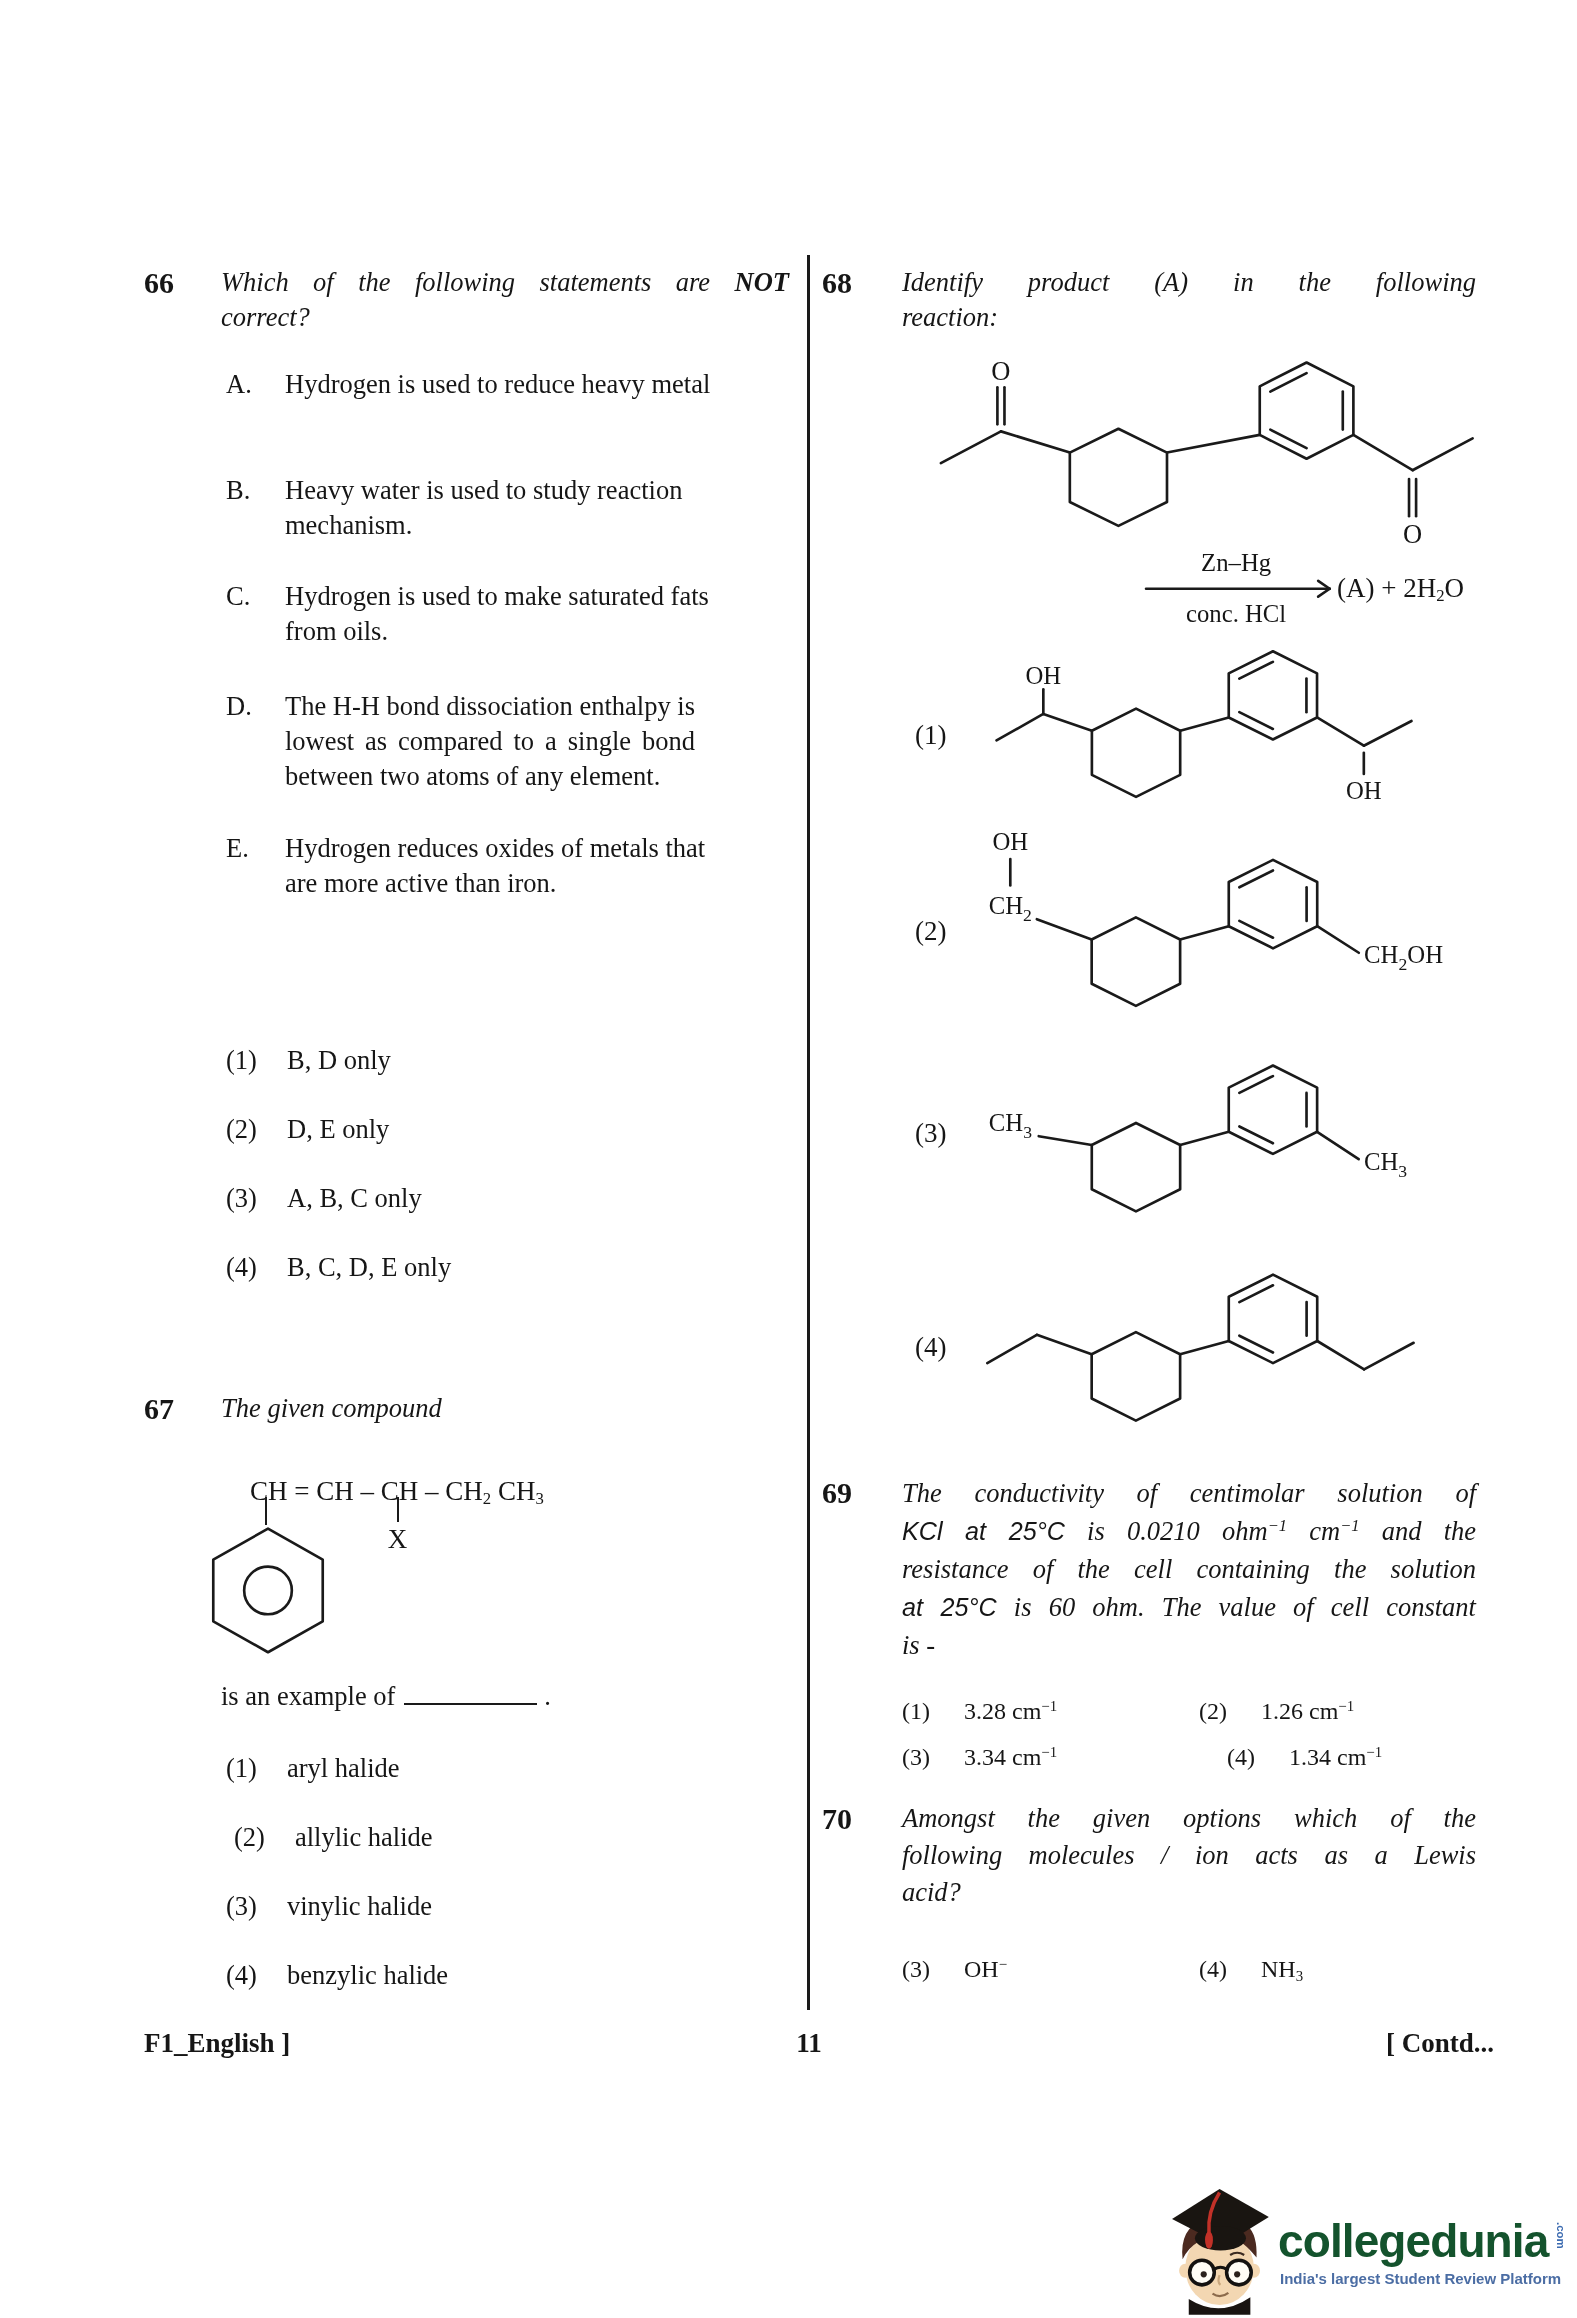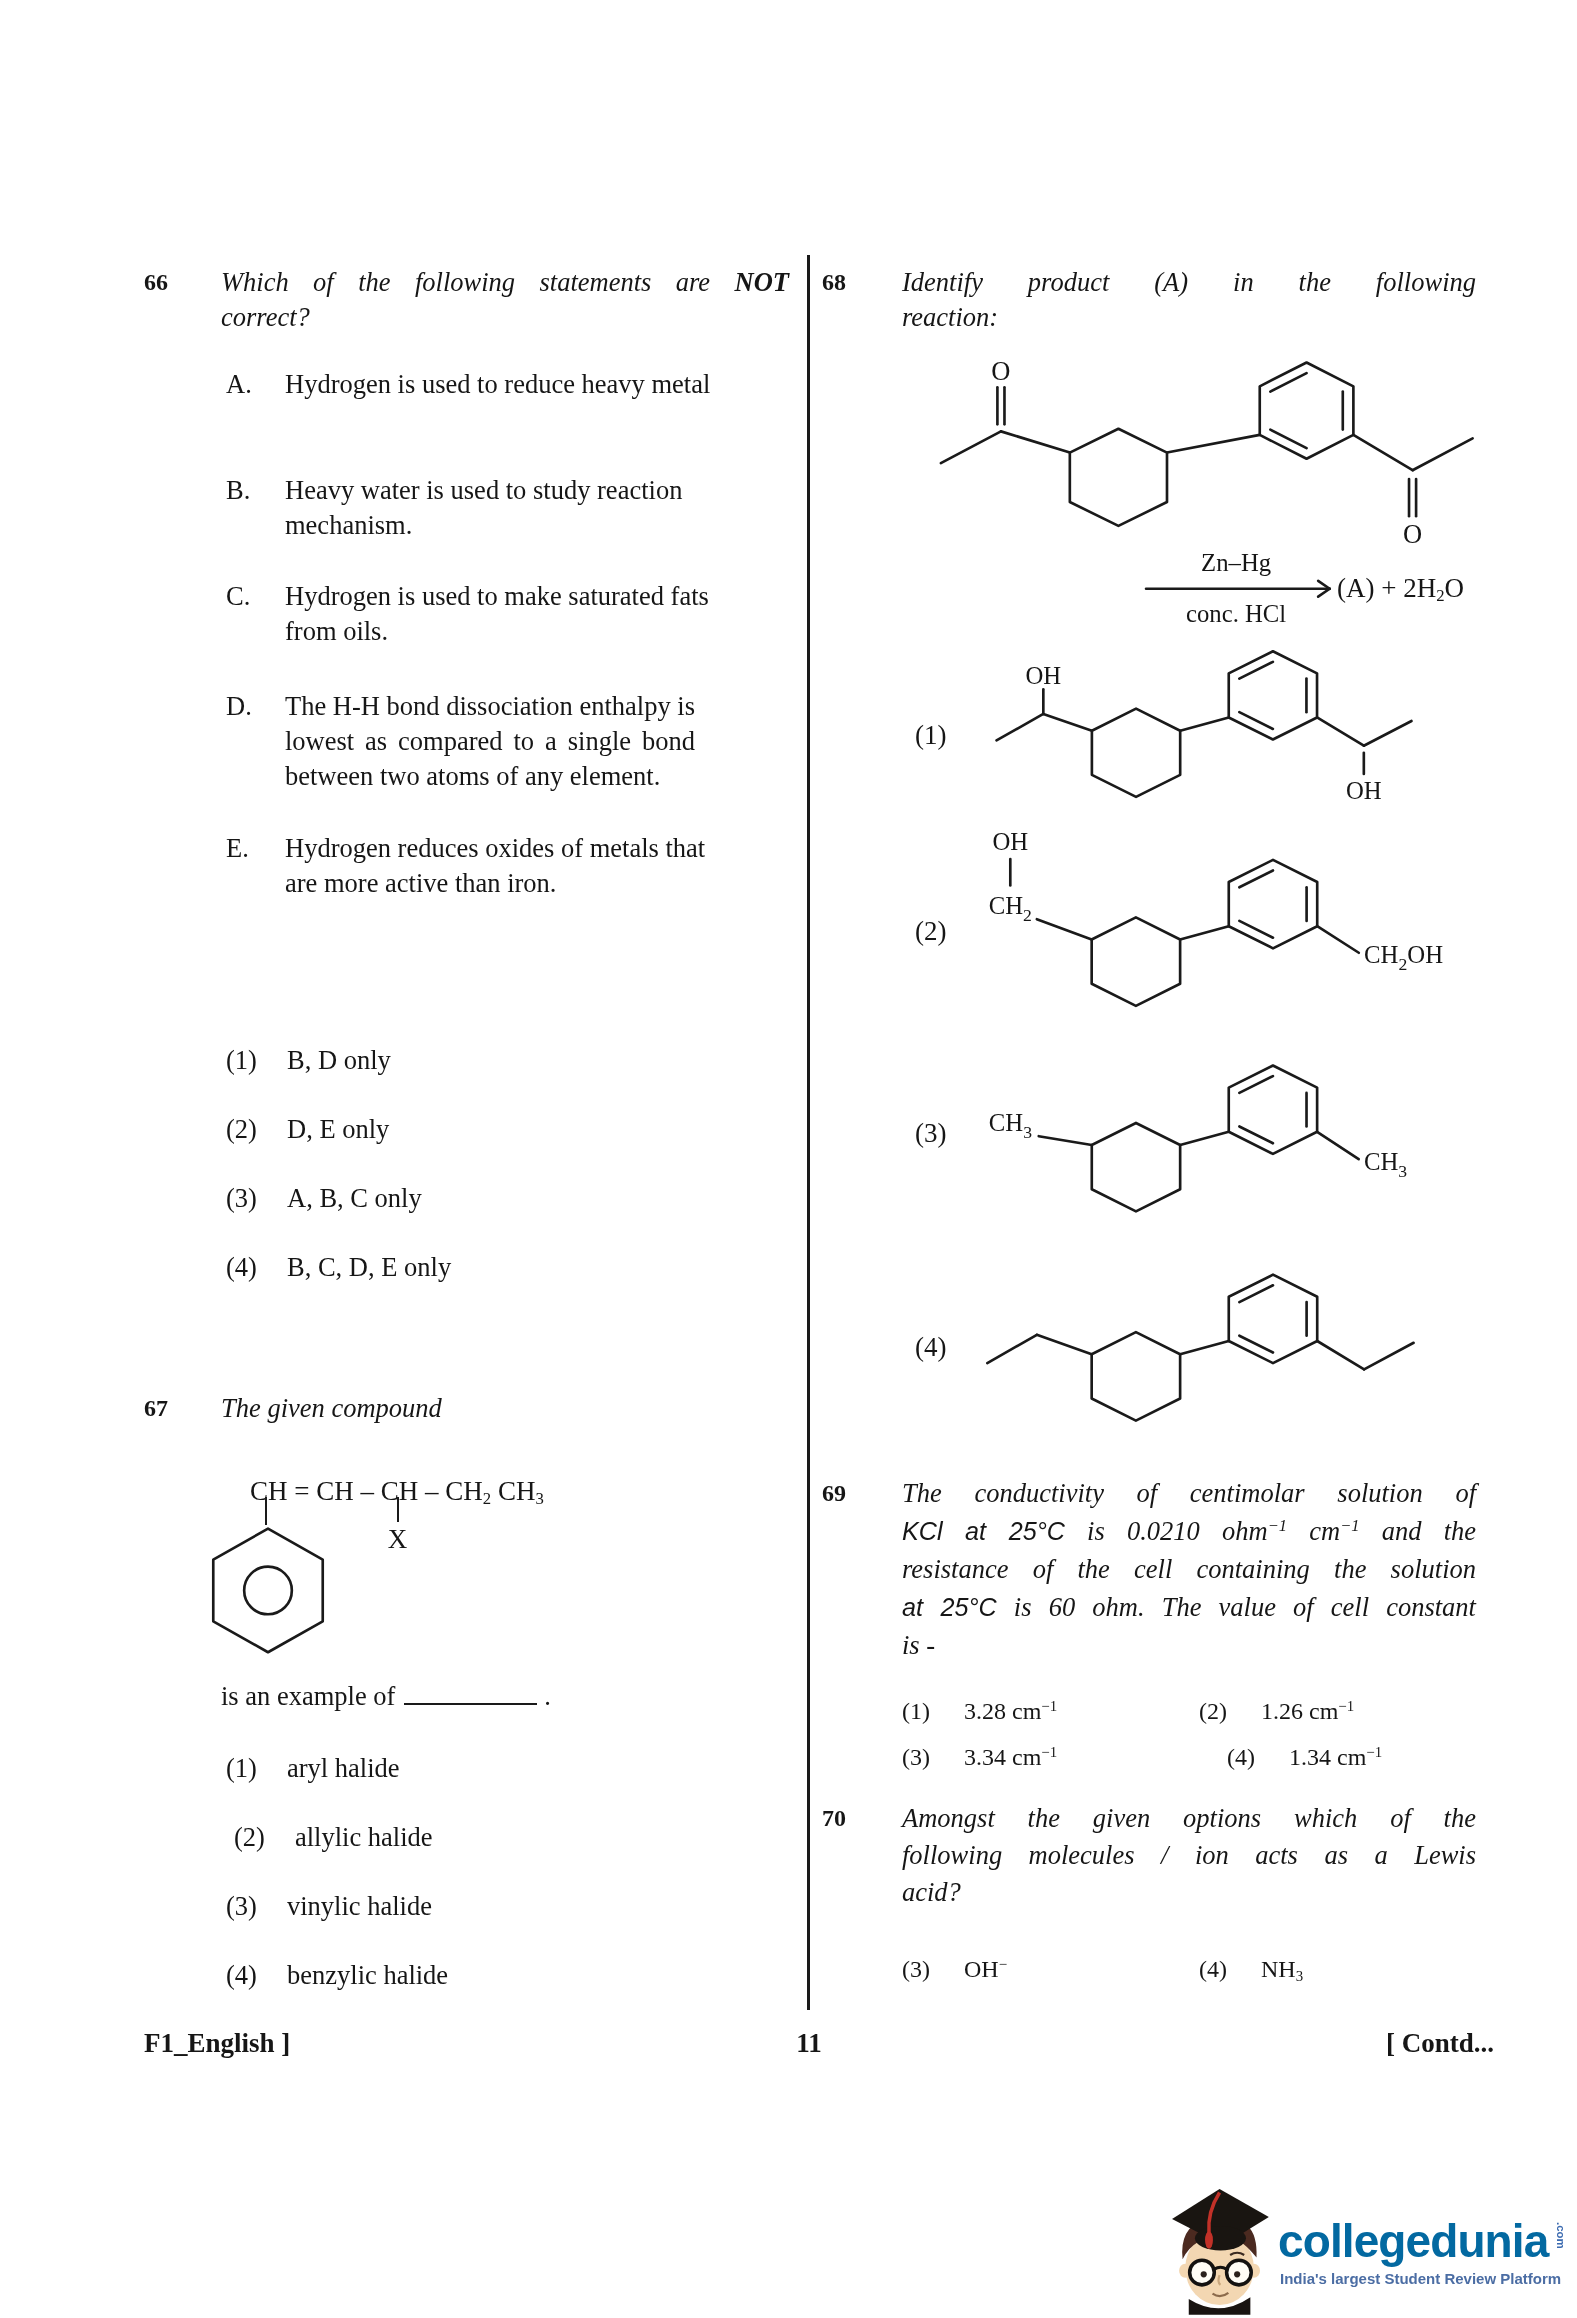--- a/index.html
+++ b/index.html
@@ -7,21 +7,21 @@
         font-family:"Liberation Serif","DejaVu Serif",serif;color:#161616;overflow:hidden;}
   .abs{position:absolute;}
   .ln{white-space:nowrap;text-align:justify;line-height:35px;font-size:26.5px;}
   .j{text-align-last:justify;}
   .lh43 .ln{line-height:38px;}
   .lh42 .ln{line-height:37px;}
   b{font-weight:bold;}
   sub{font-size:0.62em;vertical-align:-0.25em;line-height:0;}
   sup{font-size:0.62em;vertical-align:0.55em;line-height:0;}
   .qhead{display:flex;align-items:flex-start;}
-  .qnum{font-size:24px;font-weight:700;line-height:35px;flex:none;}
+  .qnum{font-size:30px;font-weight:700;line-height:35px;flex:none;}
   .qhead.left .qnum{width:77px;}
   .qhead.right .qnum{width:80px;}
   .qtext{flex:1;min-width:0;font-style:italic;}
   .stmt{display:flex;width:560px;font-size:26.5px;}
   .stmt .letter{width:59px;flex:none;line-height:35px;}
   .optline{font-size:26.5px;line-height:35px;white-space:nowrap;}
   .optline .num{display:inline-block;width:61px;}
   .optrow{display:flex;font-size:24px;line-height:35px;}
   .optcell{width:297px;flex:none;white-space:nowrap;}
   .optcell.c2{width:265px;}
@@ -29,21 +29,21 @@
   .divider{background:#1a1a1a;}
   .chem-label{font-size:27px;}
   .blank{display:inline-block;width:133px;border-bottom:2.2px solid #1a1a1a;height:26.5px;margin:0 7px 0 8.8px;}
   .vbond{border-left:2.7px solid #1a1a1a;}
   svg .bond{stroke:#1a1a1a;stroke-width:3;fill:none;stroke-linejoin:round;stroke-linecap:round;}
   svg text{font-family:"Liberation Serif","DejaVu Serif",serif;fill:#161616;}
   .q68optlabel{font-size:27px;line-height:35px;}
   .footer-item{font-size:27px;font-weight:700;line-height:35px;}
   .sans{font-family:"Liberation Sans","DejaVu Sans",sans-serif;font-size:0.95em;}
   .logo-brand{font-family:"Liberation Sans","DejaVu Sans",sans-serif;font-weight:700;
-              font-size:46px;letter-spacing:-0.9px;color:#0369a1;line-height:46px;}
+              font-size:46px;letter-spacing:-0.9px;color:#14532d;line-height:46px;}
   .logo-dotcom{font-family:"Liberation Sans","DejaVu Sans",sans-serif;font-weight:700;font-size:11.5px;
                color:#3b6ab0;writing-mode:vertical-rl;line-height:11.5px;}
   .logo-tagline{font-family:"Liberation Sans","DejaVu Sans",sans-serif;font-weight:700;
                 font-size:15px;color:#4b6da4;line-height:17.7px;}
 </style>
 </head>
 <body>
 
 <div class="page">
 

